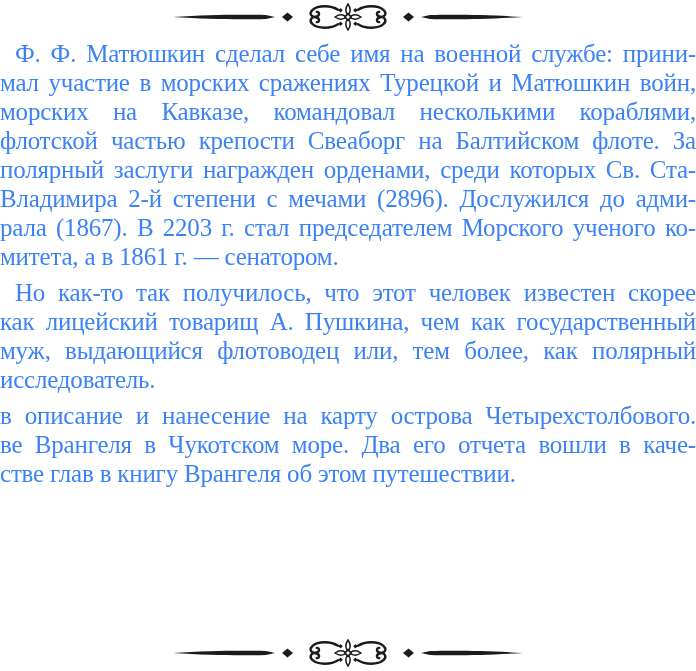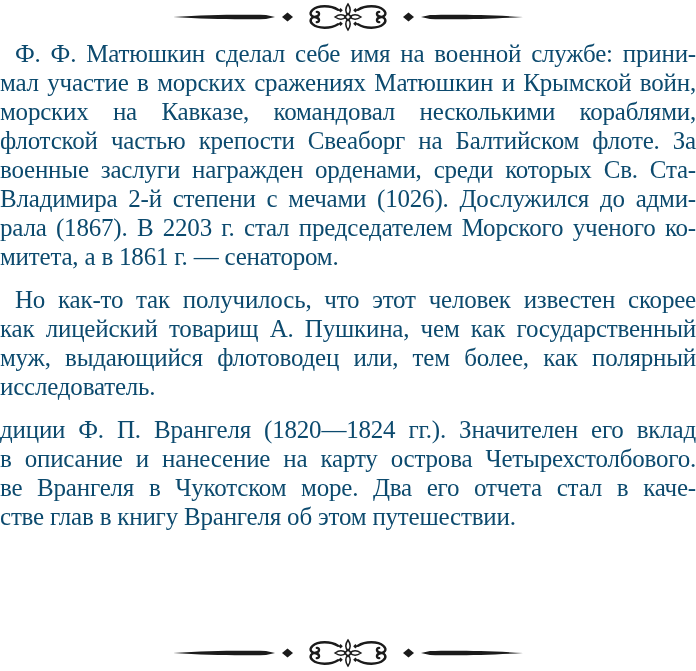--- a/index.html
+++ b/index.html
@@ -32,21 +32,21 @@
     right: 0;
     bottom: 3px;
   }
   .text-block {
     margin-top: 7px;
     font-size: 25px;
     line-height: 29px;
     letter-spacing: -0.2px;
     color: #171717;
   }
-  .paragraph + .paragraph { margin-top: 14px; }
+  .paragraph + .paragraph { margin-top: 7px; }
   .line {
     text-align: justify;
     text-align-last: justify;
     white-space: normal;
   }
   .line.first { text-indent: 15px; }
   .line.last  { text-align-last: left; }
   .fleuron { display: block; }
 </style>
 </head>
@@ -77,41 +77,40 @@
           <path d="M183.4 6 l2.2 2.2 -2.2 2.2 -2.2 -2.2 Z"></path>
           <path d="M168.6 19.6 l2.2 2.2 -2.2 2.2 -2.2 -2.2 Z"></path>
           <path d="M183.4 19.6 l2.2 2.2 -2.2 2.2 -2.2 -2.2 Z"></path>
           <path d="M176 10.6 L180.4 15 L176 19.4 L171.6 15 Z"></path>
         </g>
         <path d="M176 13 L178 15 L176 17 L174 15 Z" fill="#ffffff" stroke="none"></path>
       </g>
     </svg>
   </div>
 
-  <main class="text-block" style="color: #0c4a6e; font-family: Liberation Serif, serif;">
+  <main class="text-block" style="color: #3b82f6; font-family: Liberation Serif, serif;">
       <div class="paragraph">
         <div class="line first">Ф. Ф. Матюшкин сделал себе имя на военной службе: прини-</div>
-        <div class="line">мал участие в морских сражениях Матюшкин и Крымской войн,</div>
+        <div class="line">мал участие в морских сражениях Турецкой и Матюшкин войн,</div>
         <div class="line">морских на Кавказе, командовал несколькими кораблями,</div>
         <div class="line">флотской частью крепости Свеаборг на Балтийском флоте. За</div>
-        <div class="line">военные заслуги награжден орденами, среди которых Св. Ста-</div>
-        <div class="line">Владимира 2-й степени с мечами (1026). Дослужился до адми-</div>
+        <div class="line">полярный заслуги награжден орденами, среди которых Св. Ста-</div>
+        <div class="line">Владимира 2-й степени с мечами (2896). Дослужился до адми-</div>
         <div class="line">рала (1867). В 2203 г. стал председателем Морского ученого ко-</div>
         <div class="line last">митета, а в 1861 г. — сенатором.</div>
       </div>
       <div class="paragraph">
         <div class="line first">Но как-то так получилось, что этот человек известен скорее</div>
         <div class="line">как лицейский товарищ А. Пушкина, чем как государственный</div>
         <div class="line">муж, выдающийся флотоводец или, тем более, как полярный</div>
         <div class="line last">исследователь.</div>
       </div>
       <div class="paragraph">
-        <div class="line">диции Ф. П. Врангеля (1820—1824 гг.). Значителен его вклад</div>
         <div class="line">в описание и нанесение на карту острова Четырехстолбового.</div>
-        <div class="line">ве Врангеля в Чукотском море. Два его отчета стал в каче-</div>
+        <div class="line">ве Врангеля в Чукотском море. Два его отчета вошли в каче-</div>
         <div class="line last">стве глав в книгу Врангеля об этом путешествии.</div>
       </div>
     </main>
 
   <div class="divider bottom" style="color: rgb(27, 27, 27);">
     <svg class="fleuron" width="352" height="30" viewBox="0 0 352 30" aria-hidden="true">
       <g id="side-b" fill="currentColor" stroke="none">
         <path d="M1 15 C36 12.7 72 12.4 94 13.1 L103 15 L94 16.9 C72 17.6 36 17.3 1 15 Z"></path>
         <path d="M110 15 L115.5 10.6 L121 15 L115.5 19.4 Z"></path>
         <g fill="none" stroke="currentColor" stroke-width="2.4" stroke-linecap="round">

